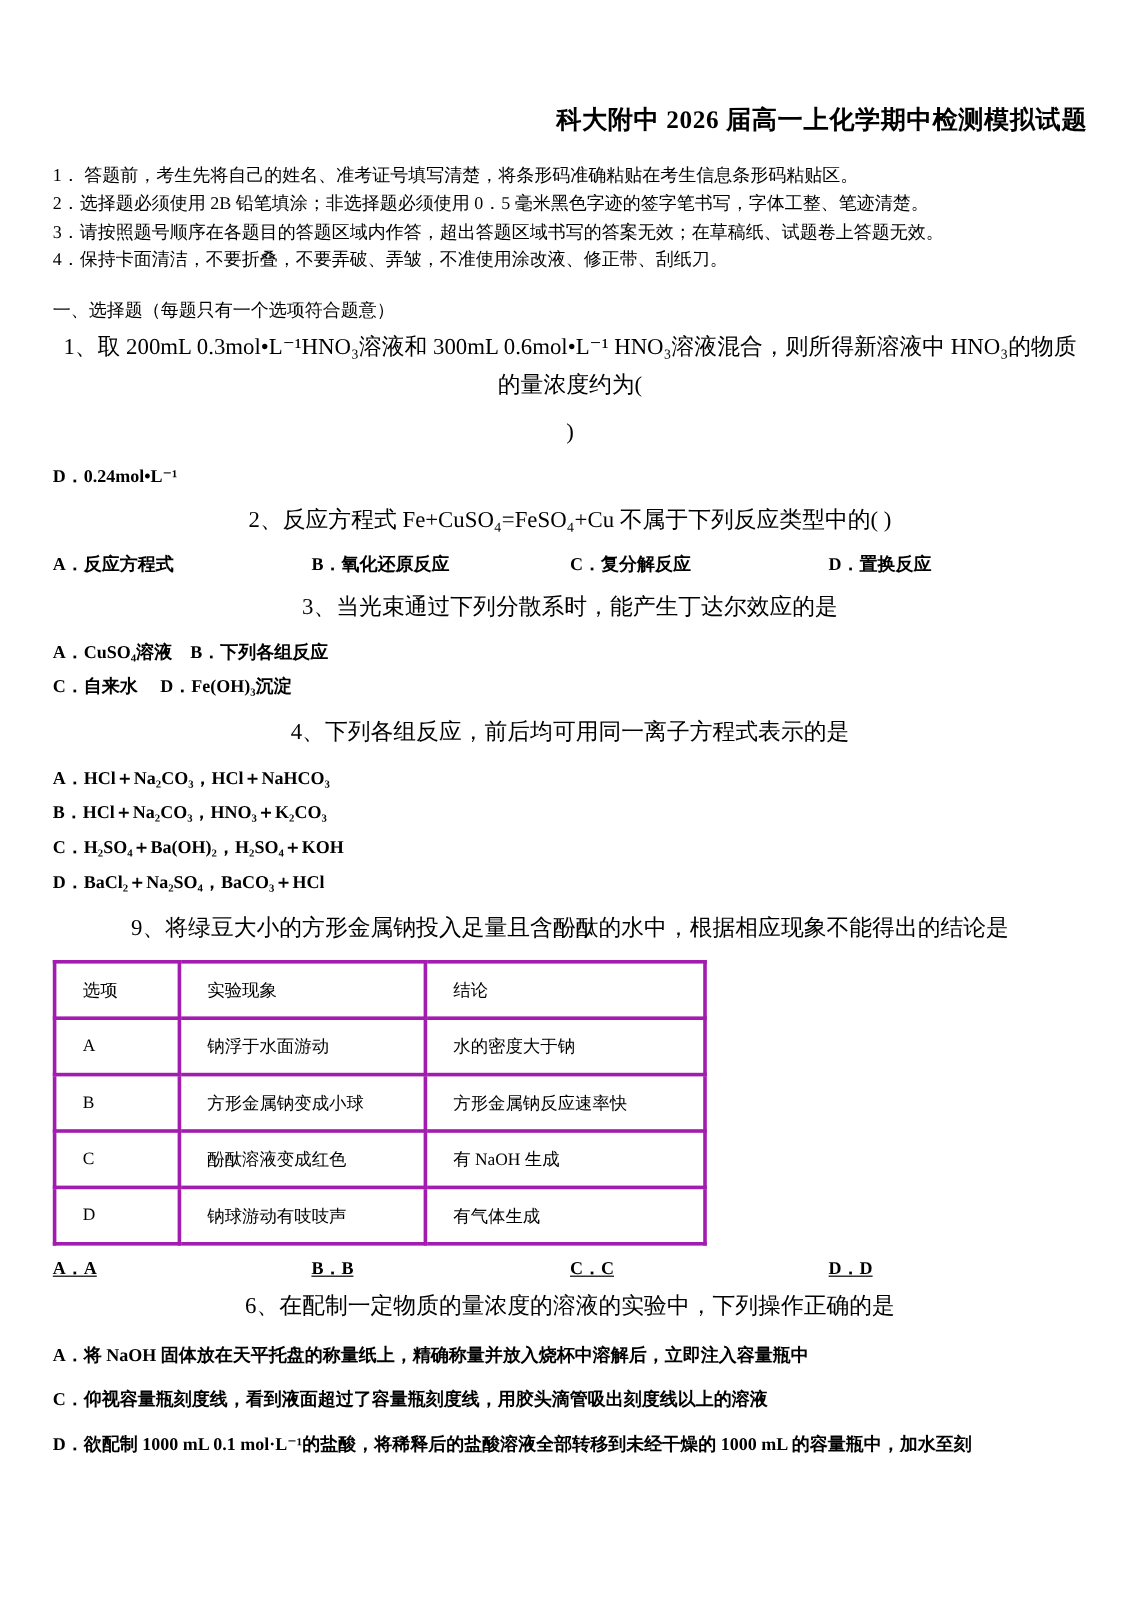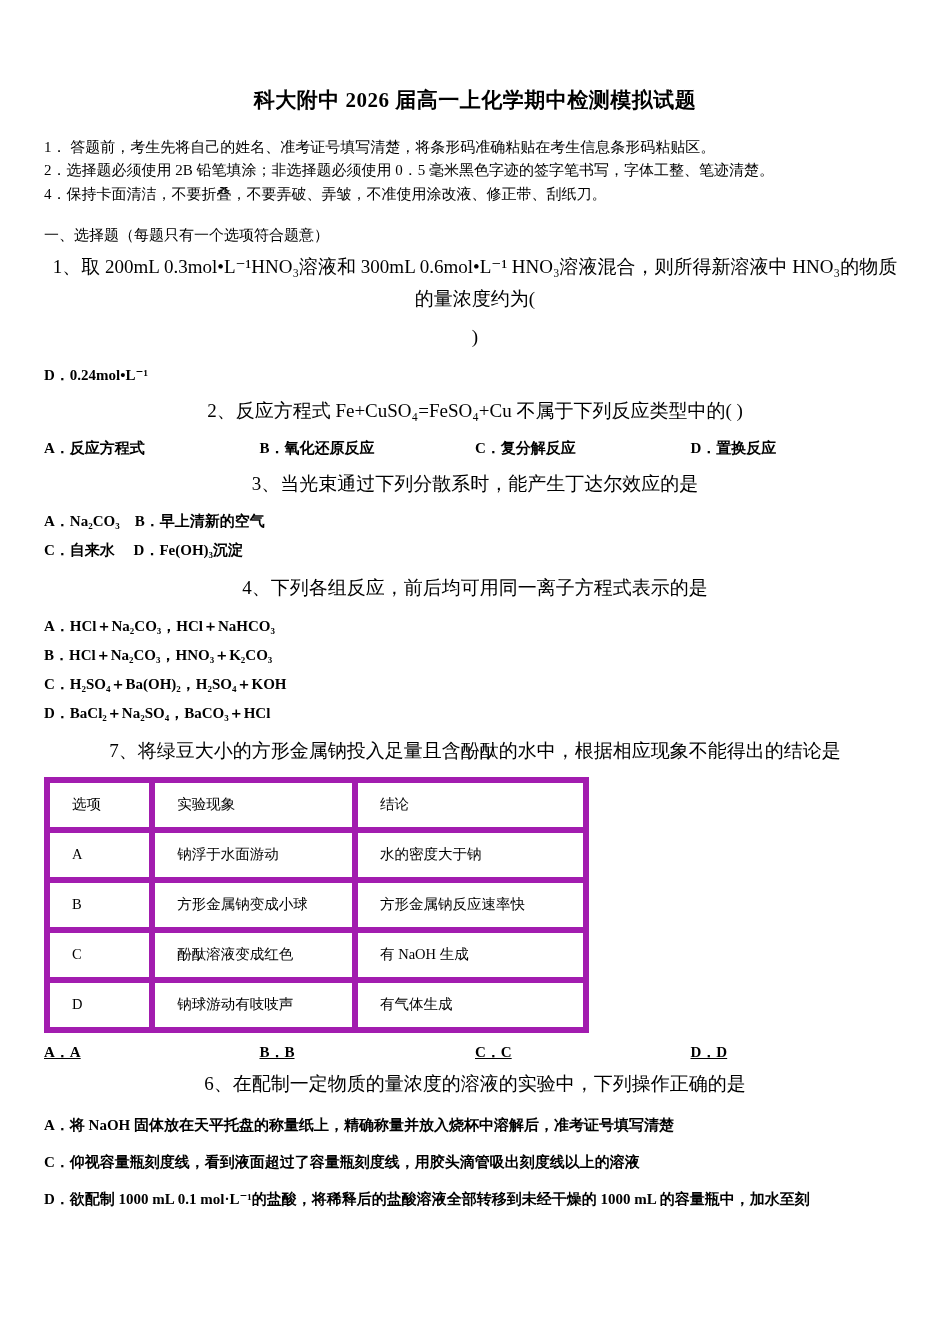--- a/index.html
+++ b/index.html
@@ -18,21 +18,21 @@
     width: 950px;
     min-height: 1344px;
     box-sizing: border-box;
     padding: 86px 44px 20px 44px;
     position: relative;
   }
   h1.doc-title {
     font-family: "Liberation Serif", serif;
     font-size: 21px;
     font-weight: bold;
-    text-align: center;
+    text-align: right;
     margin: 0 0 22px 0;
     letter-spacing: 0.5px;
   }
   .notice-title {
     font-weight: bold;
     font-size: 15.5px;
     margin: 0 0 4px 0;
   }
   .notice-line {
     font-size: 15px;
@@ -67,21 +67,21 @@
     margin-bottom: 2px;
   }
   .b { font-weight: bold; }
   table.exp {
     border-collapse: collapse;
     margin: 10px 0 4px 0;
     width: 545px;
     font-size: 14.5px;
   }
   table.exp td {
-    border: 6px solid #a21caf;
+    border: 3px solid #a21caf;
     padding: 9px 22px;
     height: 26px;
     vertical-align: middle;
   }
   table.exp td.c1 { width: 72px; }
   table.exp td.c2 { width: 210px; }
   table.exp td.c3 { width: 240px; }
   .abcd-row {
     display: flex;
     font-size: 15px;
@@ -97,53 +97,54 @@
 </style>
 </head>
 <body>
 
 <div class="page">
 
   <h1 class="doc-title">科大附中 2026 届高一上化学期中检测模拟试题</h1>
 
   <p class="notice-line">1． 答题前，考生先将自己的姓名、准考证号填写清楚，将条形码准确粘贴在考生信息条形码粘贴区。</p>
   <p class="notice-line">2．选择题必须使用 2B 铅笔填涂；非选择题必须使用 0．5 毫米黑色字迹的签字笔书写，字体工整、笔迹清楚。</p>
+  <p class="notice-line">3．请按照题号顺序在各题目的答题区域内作答，超出答题区域书写的答案无效；在草稿纸、试题卷上答题无效。</p>
   <p class="notice-line">4．保持卡面清洁，不要折叠，不要弄破、弄皱，不准使用涂改液、修正带、刮纸刀。</p>
 
   <p class="section-head">一、选择题（每题只有一个选项符合题意）</p>
 
   <p class="q">1、取 200mL 0.3mol•L⁻¹HNO₃溶液和 300mL 0.6mol•L⁻¹ HNO₃溶液混合，则所得新溶液中 HNO₃的物质的量浓度约为(</p>
   <p class="q">)</p>
   <div class="opts cols4">
     <span class="opt b">D．0.24mol•L⁻¹</span>
   </div>
 
   <p class="q">2、反应方程式 Fe+CuSO₄=FeSO₄+Cu 不属于下列反应类型中的(    )</p>
   <div class="opts cols4">
     <span class="opt b">A．反应方程式</span>
     <span class="opt b">B．氧化还原反应</span>
     <span class="opt b">C．复分解反应</span>
     <span class="opt b">D．置换反应</span>
   </div>
 
   <p class="q">3、当光束通过下列分散系时，能产生丁达尔效应的是</p>
   <div class="opts stack">
-    <span class="opt b">A．Na₂CO₃　B．早上清新的空气</span>
+    <span class="opt b">A．CuSO₄溶液　B．下列各组反应</span>
     <span class="opt b">C．自来水　 D．Fe(OH)₃沉淀</span>
   </div>
 
   <p class="q">4、下列各组反应，前后均可用同一离子方程式表示的是</p>
   <div class="opts stack">
     <span class="opt b">A．HCl＋Na₂CO₃，HCl＋NaHCO₃</span>
     <span class="opt b">B．HCl＋Na₂CO₃，HNO₃＋K₂CO₃</span>
     <span class="opt b">C．H₂SO₄＋Ba(OH)₂，H₂SO₄＋KOH</span>
     <span class="opt b">D．BaCl₂＋Na₂SO₄，BaCO₃＋HCl</span>
   </div>
 
-  <p class="q">7、将绿豆大小的方形金属钠投入足量且含酚酞的水中，根据相应现象不能得出的结论是</p>
+  <p class="q">9、将绿豆大小的方形金属钠投入足量且含酚酞的水中，根据相应现象不能得出的结论是</p>
   <table class="exp">
     <tbody>
         <tr>
       <td class="c1">选项</td>
       <td class="c2">实验现象</td>
       <td class="c3">结论</td>
     </tr>
     <tr>
       <td class="c1">A</td>
       <td class="c2">钠浮于水面游动</td>
@@ -168,18 +169,18 @@
     </table>
   <div class="abcd-row">
     <span>A．A</span>
     <span>B．B</span>
     <span>C．C</span>
     <span>D．D</span>
   </div>
 
   <p class="q">6、在配制一定物质的量浓度的溶液的实验中，下列操作正确的是</p>
   <div class="q6opts">
-    <p class="b">A．将 NaOH 固体放在天平托盘的称量纸上，精确称量并放入烧杯中溶解后，准考证号填写清楚</p>
+    <p class="b">A．将 NaOH 固体放在天平托盘的称量纸上，精确称量并放入烧杯中溶解后，立即注入容量瓶中</p>
     <p class="b">C．仰视容量瓶刻度线，看到液面超过了容量瓶刻度线，用胶头滴管吸出刻度线以上的溶液</p>
     <p class="b">D．欲配制 1000 mL 0.1 mol·L⁻¹的盐酸，将稀释后的盐酸溶液全部转移到未经干燥的 1000 mL 的容量瓶中，加水至刻</p>
   </div>
 
 </div>
 
 </body></html>

